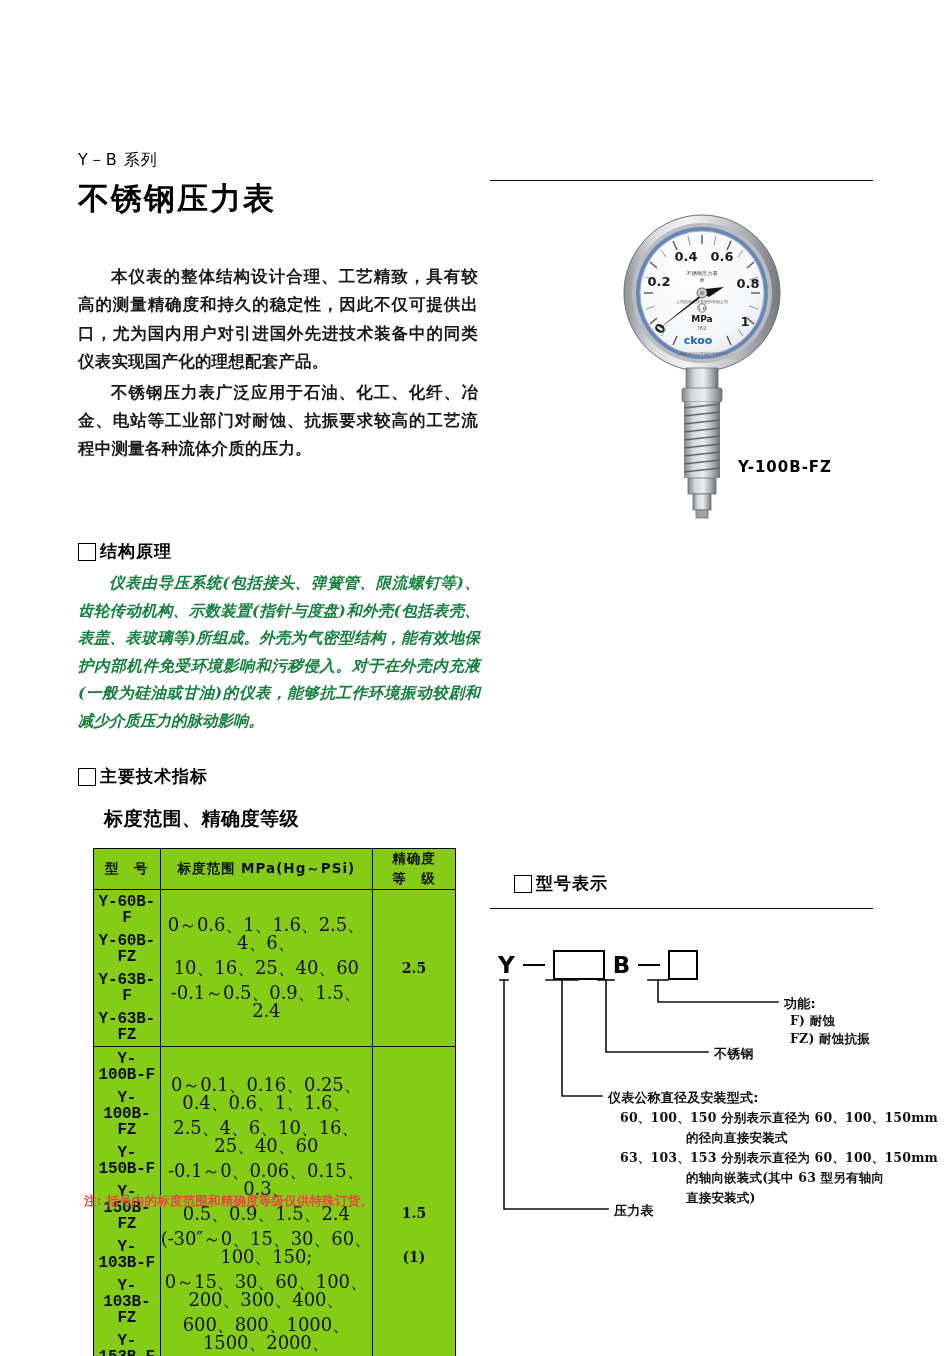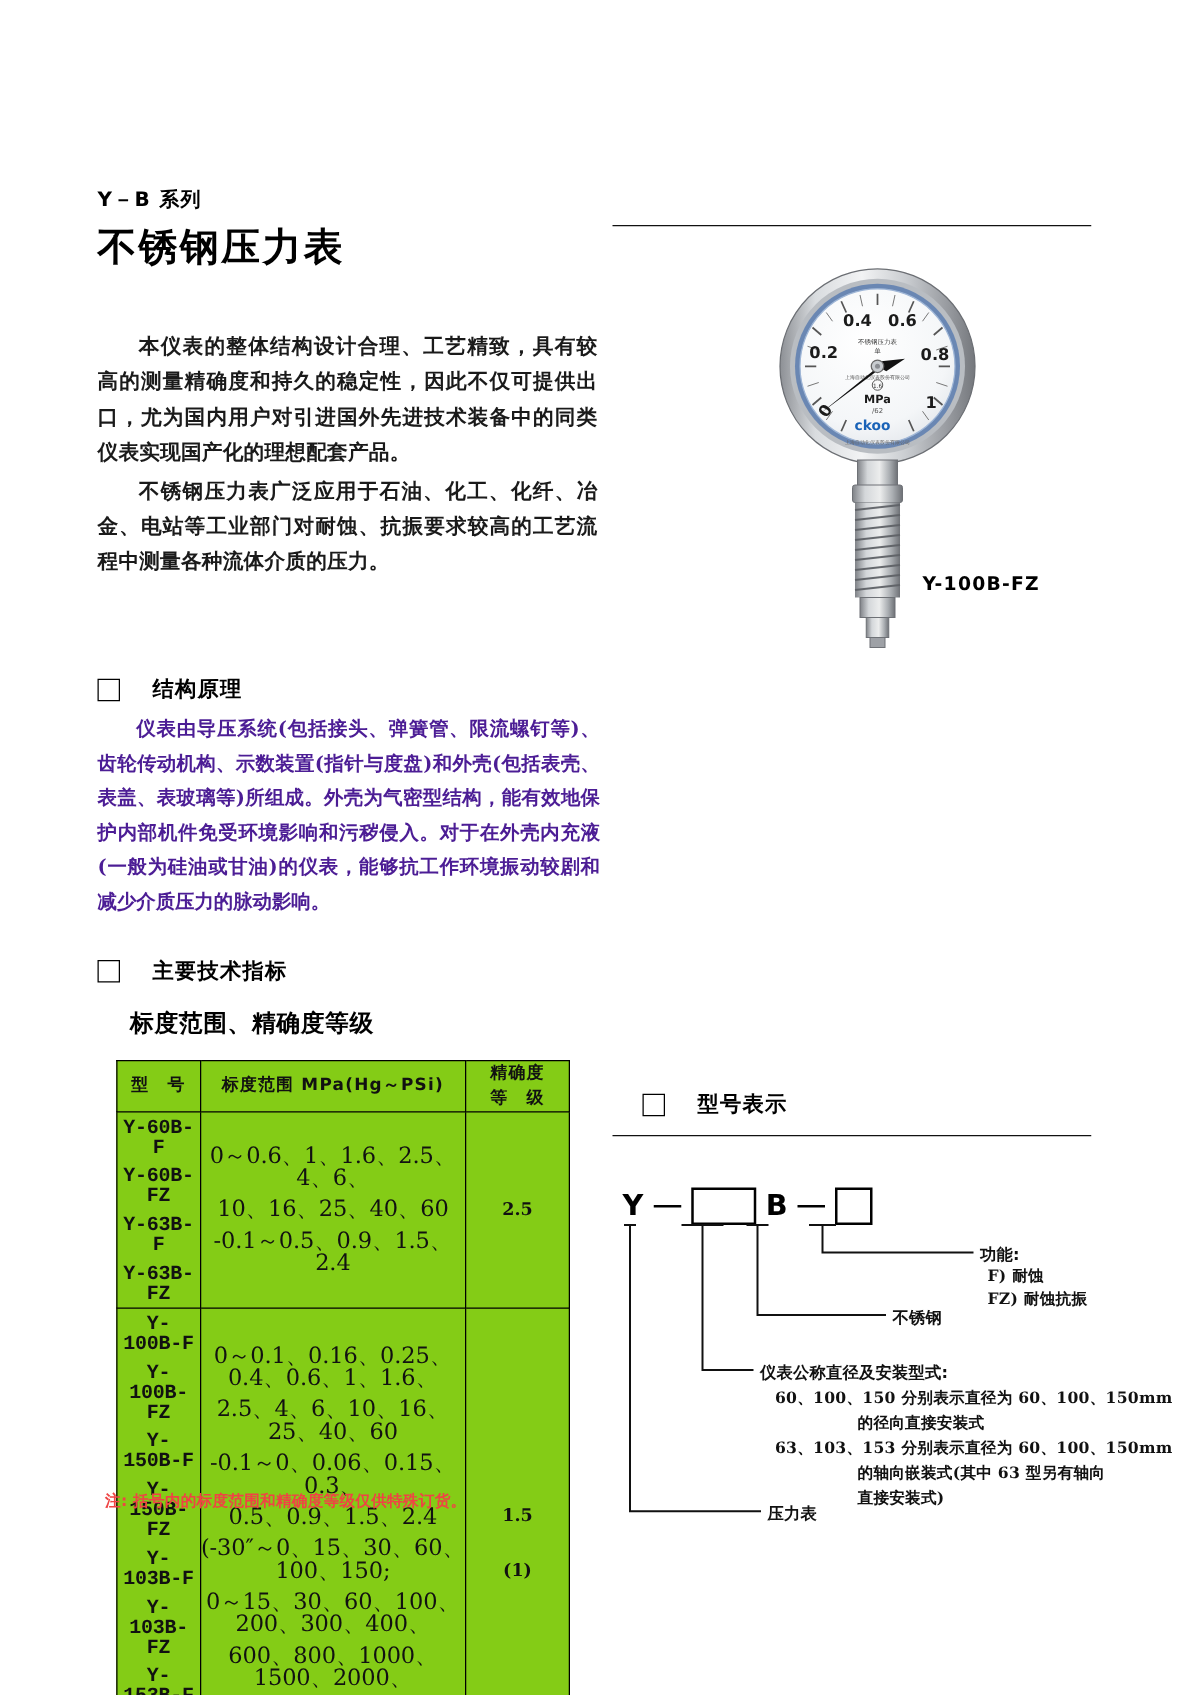--- a/index.html
+++ b/index.html
@@ -12,21 +12,21 @@
     position:relative;
     overflow:hidden;
   }
   .page{position:absolute;inset:0;}
 
   
   .left-col{position:absolute;left:78px;top:150px;width:400px;}
 
   .series-line{
     font-family:"DejaVu Sans","Liberation Sans",sans-serif;
-    font-weight:bold;font-size:16px;letter-spacing:1px;color:#000;
+    font-weight:normal;font-size:16px;letter-spacing:1px;color:#000;
     margin:0 0 10px 0;
   }
   .main-title{
     font-family:"DejaVu Sans","Liberation Sans",sans-serif;
     font-weight:bold;font-size:31px;letter-spacing:2px;color:#000;
     margin:0;line-height:1.1;
   }
 
   .intro{margin-top:48px;}
   .intro p{
@@ -35,41 +35,42 @@
     font-weight:bold;
     font-size:16.5px;
     line-height:1.72;
     text-indent:2em;
     letter-spacing:0.2px;
     color:#1a1a1a;
     text-align:justify;
   }
 
   
-  .sec-head{display:flex;align-items:center;gap:26px;margin:0 0 6px 0;}
+  .sec-head{display:flex;align-items:center;gap:4px;margin:0 0 6px 0;}
   .sec-square{
     width:16px;height:16px;border:1.8px solid #000;flex:0 0 auto;
     display:block;background:#fff;
   }
   .sec-title{
     font-family:"DejaVu Sans","Liberation Sans",sans-serif;
     font-weight:bold;font-size:17px;letter-spacing:1px;color:#000;
   }
 
   .struct-block{position:absolute;left:78px;top:540px;width:402px;}
   .struct-block .body{margin-top:4px;}
   .struct-block .body p{
     margin:0;
     font-family:"DejaVu Serif","Liberation Serif",serif;
     font-weight:bold;
     font-size:15.5px;
     line-height:1.78;
     text-indent:2em;
     text-align:justify;
-    color:#4c1d95;
+    color:#15803d;
+    font-style:italic;
   }
 
   .spec-block{position:absolute;left:78px;top:765px;width:402px;}
   .spec-sub{
     font-family:"DejaVu Sans","Liberation Sans",sans-serif;
     font-weight:bold;font-size:19px;letter-spacing:0.5px;
     margin:36px 0 10px 26px;color:#000;
   }
 
   

